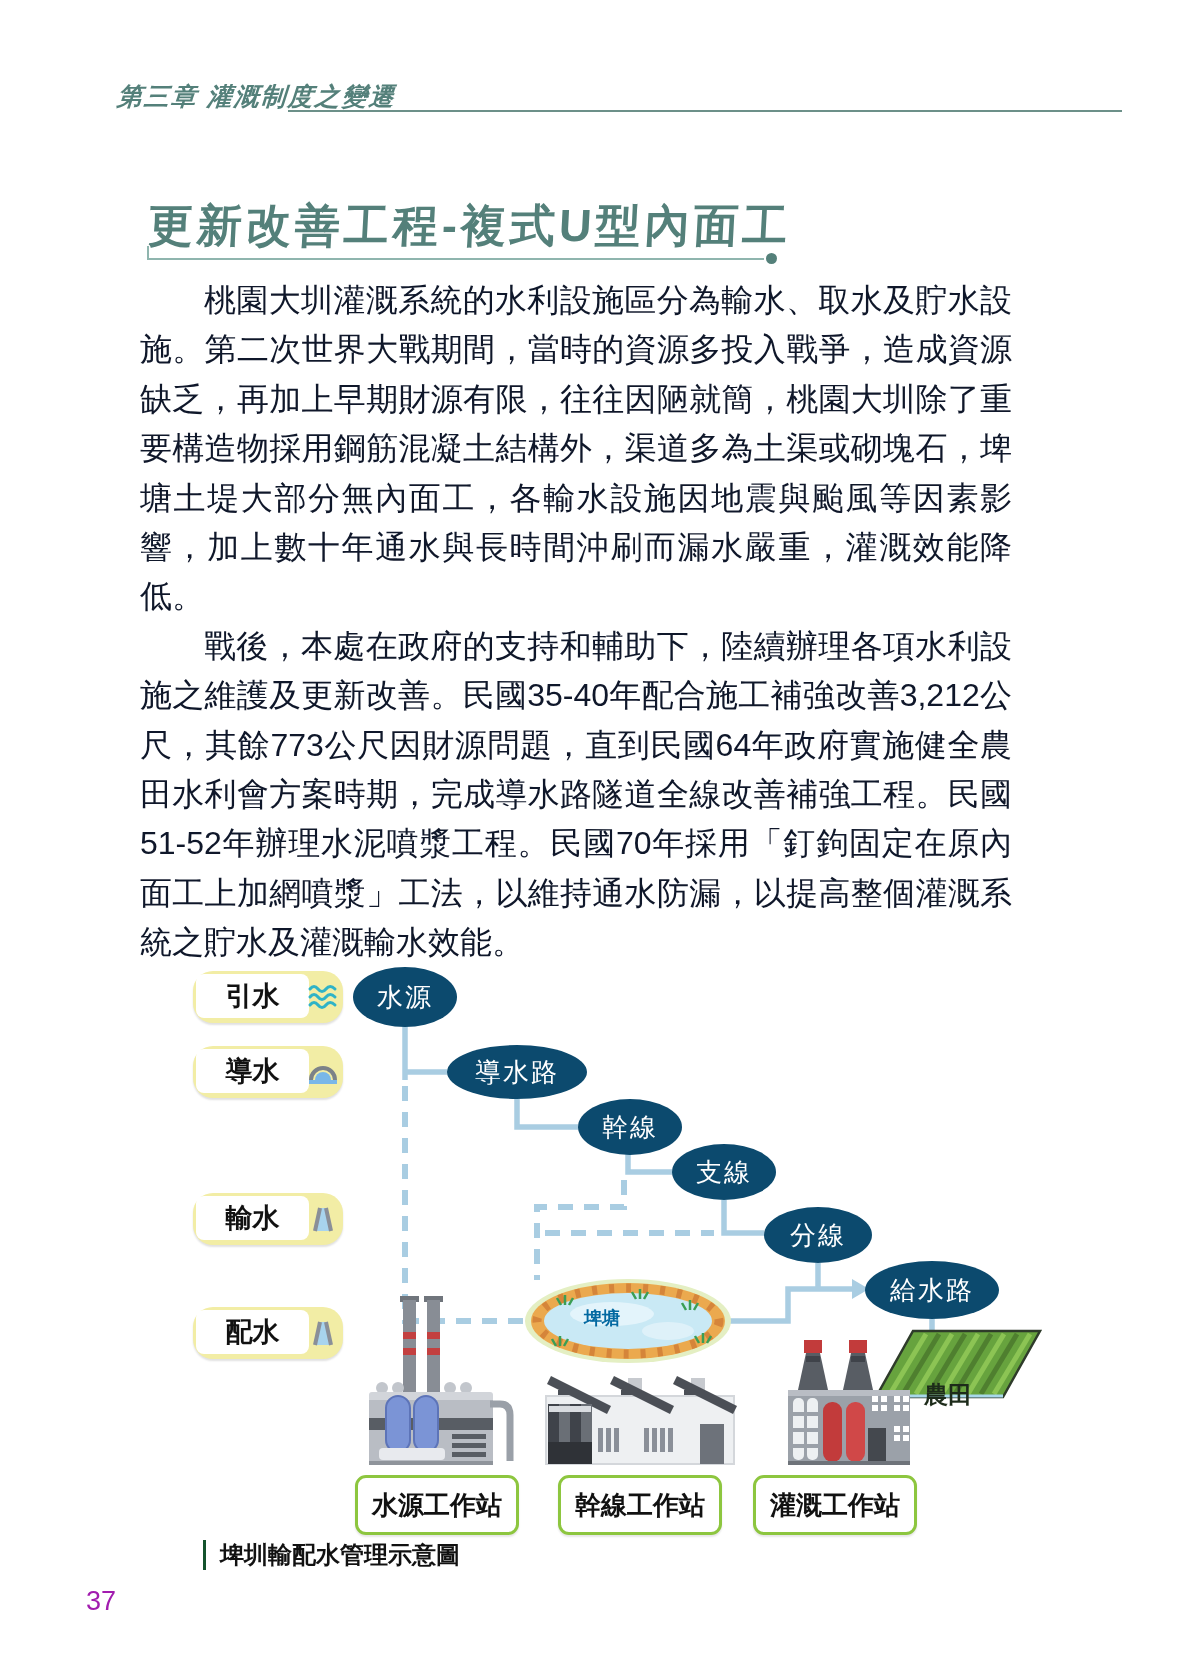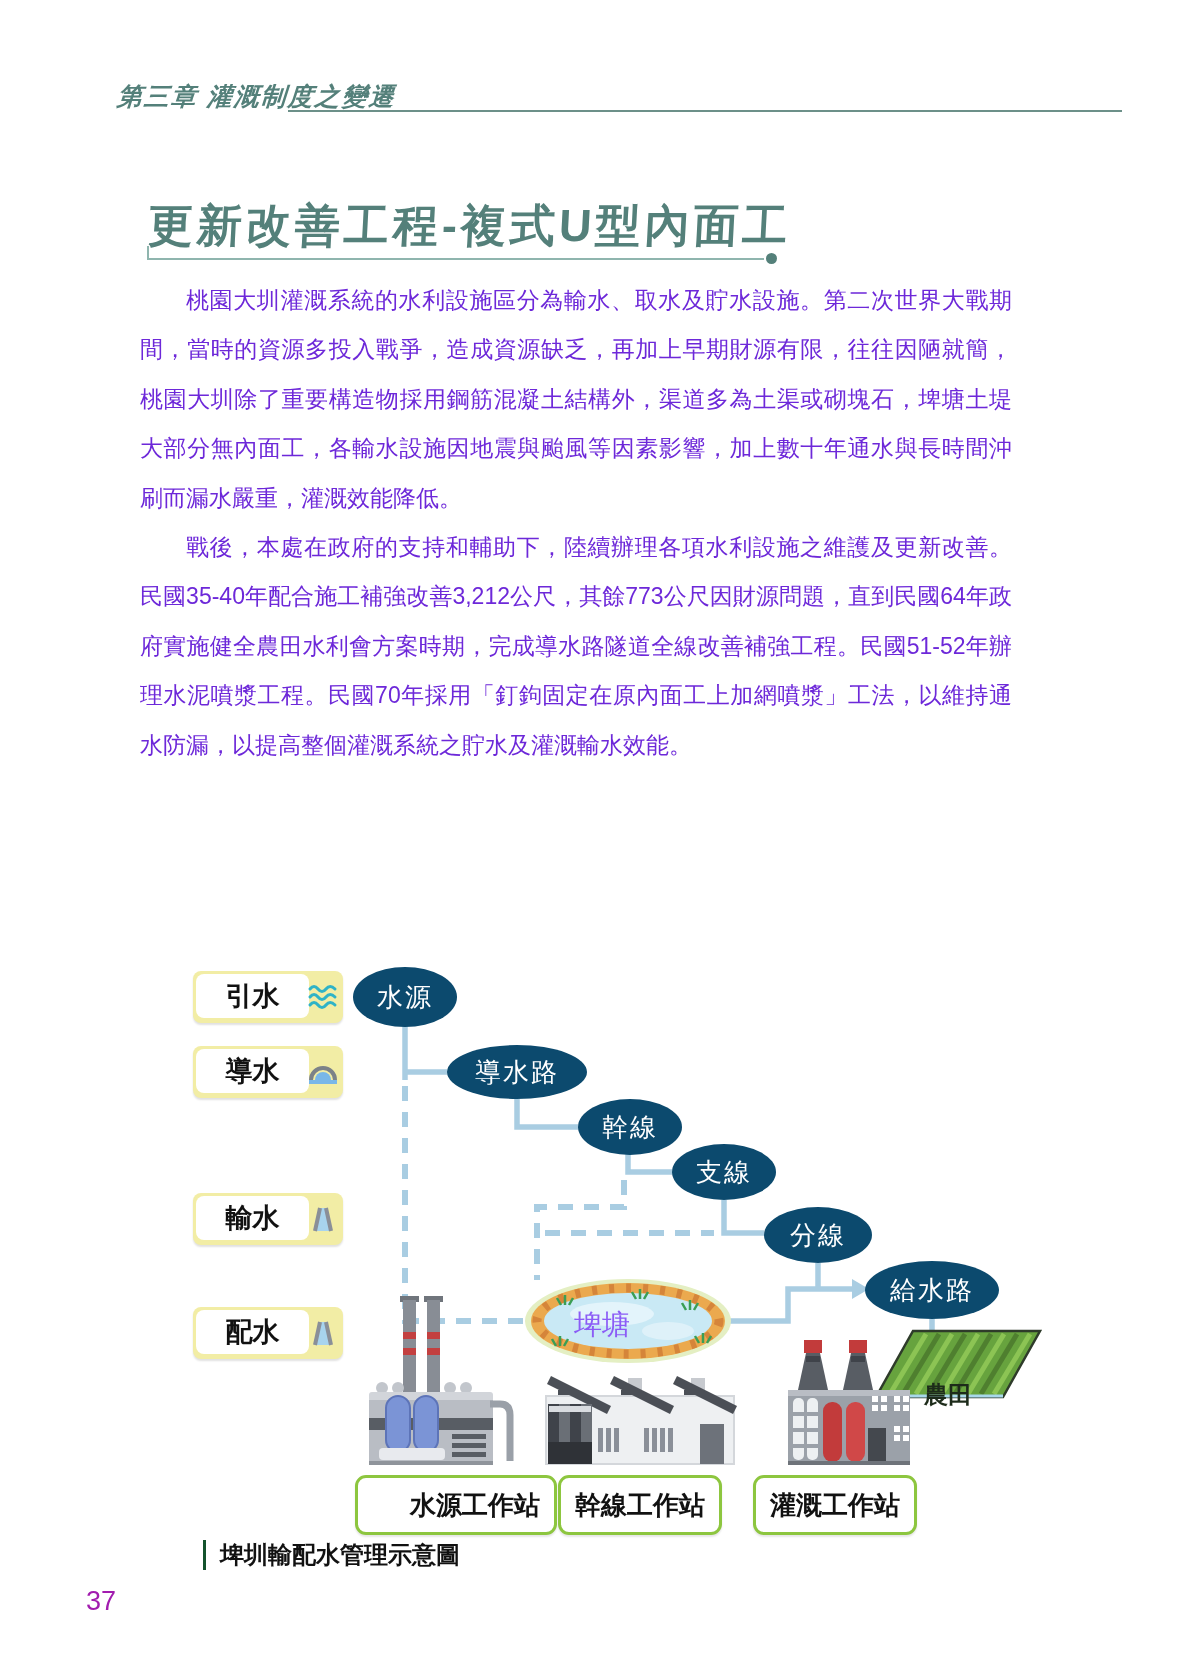--- a/index.html
+++ b/index.html
@@ -9,35 +9,35 @@
   .chapter{position:absolute;left:117px;top:80px;font-size:25px;font-weight:bold;
            font-style:italic;color:#54807a;letter-spacing:2px;transform:skewX(-4deg);}
   .chapter-rule{position:absolute;left:288px;top:110px;width:834px;height:2px;background:#6c9089;}
   
   .title{position:absolute;left:148px;top:196px;font-size:45px;font-weight:bold;color:#54807a;
          letter-spacing:4px;transform:skewX(-3deg);}
   .title-underline{position:absolute;left:148px;top:258px;width:616px;height:2px;background:#8fb5ae;}
   .title-tick{position:absolute;left:147px;top:246px;width:2px;height:14px;background:#8fb5ae;}
   .title-dot{position:absolute;left:766px;top:253px;width:11px;height:11px;border-radius:50%;background:#54807a;}
   
-  .body-text{position:absolute;left:140px;top:276px;width:872px;color:#6d28d9;
-             font-size:23px;line-height:49.4px;text-align:justify;}
+  .body-text{position:absolute;left:140px;top:276px;width:872px;color:#0f172a;
+             font-size:32px;line-height:49.4px;text-align:justify;}
   .body-text p{margin:0;text-indent:2em;}
   
   #fig{position:absolute;left:0;top:0;width:1200px;height:1679px;z-index:1;}
-  .stage-box{position:absolute;width:150px;height:52px;background:#f2eda5;border-radius:8px;
+  .stage-box{position:absolute;width:150px;height:52px;background:#f2eda5;border-radius:20px;
              box-shadow:0 2px 2px rgba(0,0,0,.12);z-index:2;}
   .stage-inner{position:absolute;left:3px;top:3px;width:113px;height:44px;background:#ffffff;
                border-radius:8px;display:flex;align-items:center;justify-content:center;
                font-size:27px;font-weight:bold;color:#111;}
   .stage-icon{position:absolute;right:3px;top:9px;width:34px;height:34px;}
   .bubble{position:absolute;border-radius:50%;background:#0c4a6e;display:flex;align-items:center;
           justify-content:center;color:#ffffff;font-size:26px;letter-spacing:2px;z-index:2;}
   .pond-label{position:absolute;left:552px;top:1306px;width:100px;text-align:center;
-              font-size:28px;font-weight:normal;color:#8b5cf6;z-index:3;}
+              font-size:18px;font-weight:bold;color:#0369a1;z-index:3;}
   .field-label{position:absolute;left:918px;top:1344px;width:60px;text-align:center;
                font-size:24px;font-weight:bold;color:#1d2b1a;z-index:3;margin-top:35px;}
   .station{position:absolute;width:158px;height:54px;background:#ffffff;border:3px solid #8dc63f;
            border-radius:11px;display:flex;align-items:center;justify-content:center;
            font-size:26px;font-weight:bold;color:#111;z-index:3;box-shadow:0 2px 2px rgba(0,0,0,.1);}
   
   .page-number{position:absolute;left:86px;top:1586px;font-size:27px;color:#a21caf;}
   .fig-caption{position:absolute;left:203px;top:1540px;font-size:24px;font-weight:bold;color:#111;
                padding-left:14px;border-left:3px solid #14532d;line-height:30px;}
 </style>
@@ -235,20 +235,20 @@
   <div class="bubble" style="left:353px;top:967px;width:104px;height:60px;">水源</div>
   <div class="bubble" style="left:447px;top:1045px;width:140px;height:54px;">導水路</div>
   <div class="bubble" style="left:578px;top:1099px;width:104px;height:56px;">幹線</div>
   <div class="bubble" style="left:672px;top:1144px;width:104px;height:56px;">支線</div>
   <div class="bubble" style="left:764px;top:1207px;width:108px;height:56px;">分線</div>
   <div class="bubble" style="left:865px;top:1261px;width:134px;height:58px;">給水路</div>
 
   <div class="pond-label">埤塘</div>
   <div class="field-label">農田</div>
 
-  <div class="station" style="left:355px;top:1475px;padding-left:38px;">水源工作站</div>
+  <div class="station" style="left:355px;top:1475px;">水源工作站</div>
   <div class="station" style="left:753px;top:1475px;">灌溉工作站</div>
   <div class="station" style="left:558px;top:1475px;">幹線工作站</div>
 
   <div class="page-number">37</div>
   <div class="fig-caption">埤圳輸配水管理示意圖</div>
 
 </div>
 
 </body></html>

